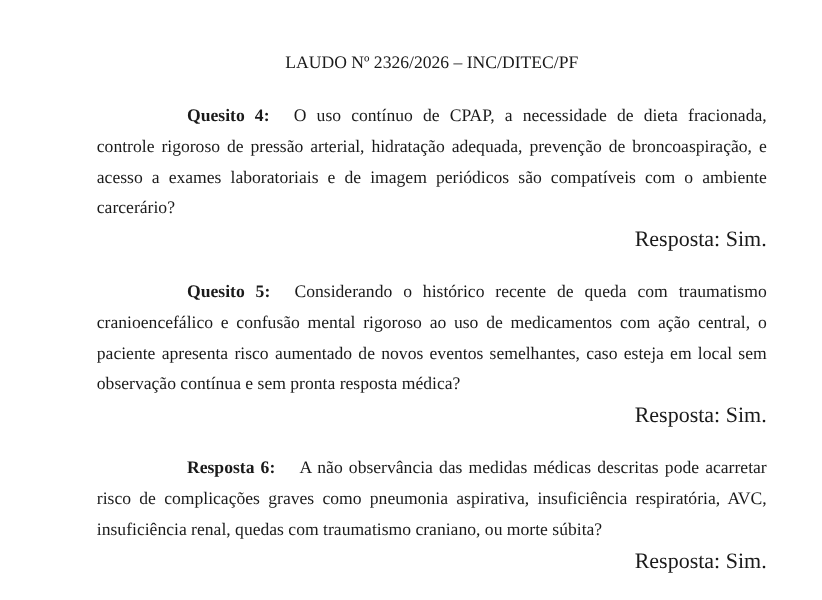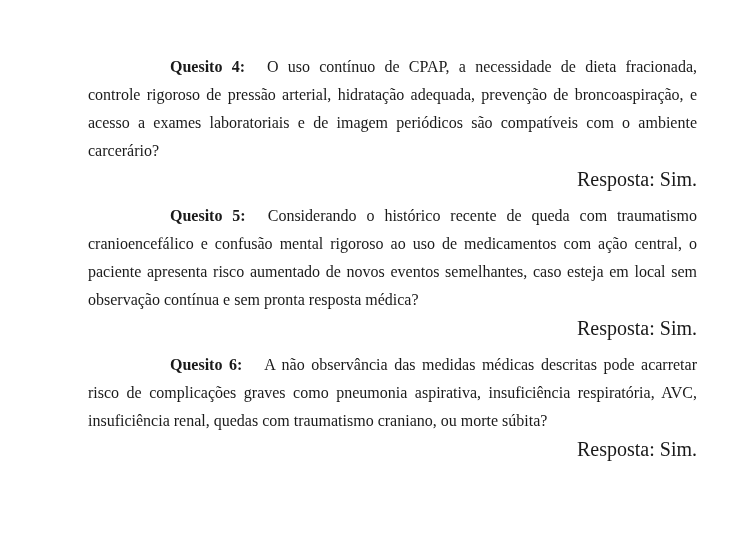--- a/index.html
+++ b/index.html
@@ -23,21 +23,21 @@
   }
   .doc-title {
     font-size: 16px;
     font-weight: 400;
     line-height: 28px;
     text-align: center;
     margin: 0;
     white-space: nowrap;
   }
   .quesito {
-    margin: 9px 0 0 0;
+    margin: 20px 0 0 0;
     font-size: 16px;
     line-height: 28px;
     text-align: justify;
   }
   .quesito-label {
     font-weight: 700;
     margin-left: 82px;
     margin-right: 22px;
   }
   .resposta {
@@ -46,29 +46,30 @@
     font-size: 20px;
     line-height: 28px;
     text-align: right;
   }
 </style>
 </head>
 <body>
 
 <div class="page">
 
+  <p class="doc-title">LAUDO Nº 2326/2026 – INC/DITEC/PF</p>
 
   <div>
     <p class="quesito"><span class="quesito-label">Quesito 4:</span><span>O uso contínuo de CPAP, a necessidade de dieta fracionada, controle rigoroso de pressão arterial, hidratação adequada, prevenção de broncoaspiração, e acesso a exames laboratoriais e de imagem periódicos são compatíveis com o ambiente carcerário?</span></p>
     <p class="resposta">Resposta: Sim.</p>
   </div>
 
   <div>
     <p class="quesito"><span class="quesito-label">Quesito 5:</span><span>Considerando o histórico recente de queda com traumatismo cranioencefálico e confusão mental rigoroso ao uso de medicamentos com ação central, o paciente apresenta risco aumentado de novos eventos semelhantes, caso esteja em local sem observação contínua e sem pronta resposta médica?</span></p>
     <p class="resposta">Resposta: Sim.</p>
   </div>
 
   <div>
-    <p class="quesito"><span class="quesito-label">Quesito 6:</span><span>A não observância das medidas médicas descritas pode acarretar risco de complicações graves como pneumonia aspirativa, insuficiência respiratória, AVC, insuficiência renal, quedas com traumatismo craniano, ou morte súbita?</span></p>
+    <p class="quesito"><span class="quesito-label">Resposta 6:</span><span>A não observância das medidas médicas descritas pode acarretar risco de complicações graves como pneumonia aspirativa, insuficiência respiratória, AVC, insuficiência renal, quedas com traumatismo craniano, ou morte súbita?</span></p>
     <p class="resposta">Resposta: Sim.</p>
   </div>
 
 </div>
 
 </body></html>

